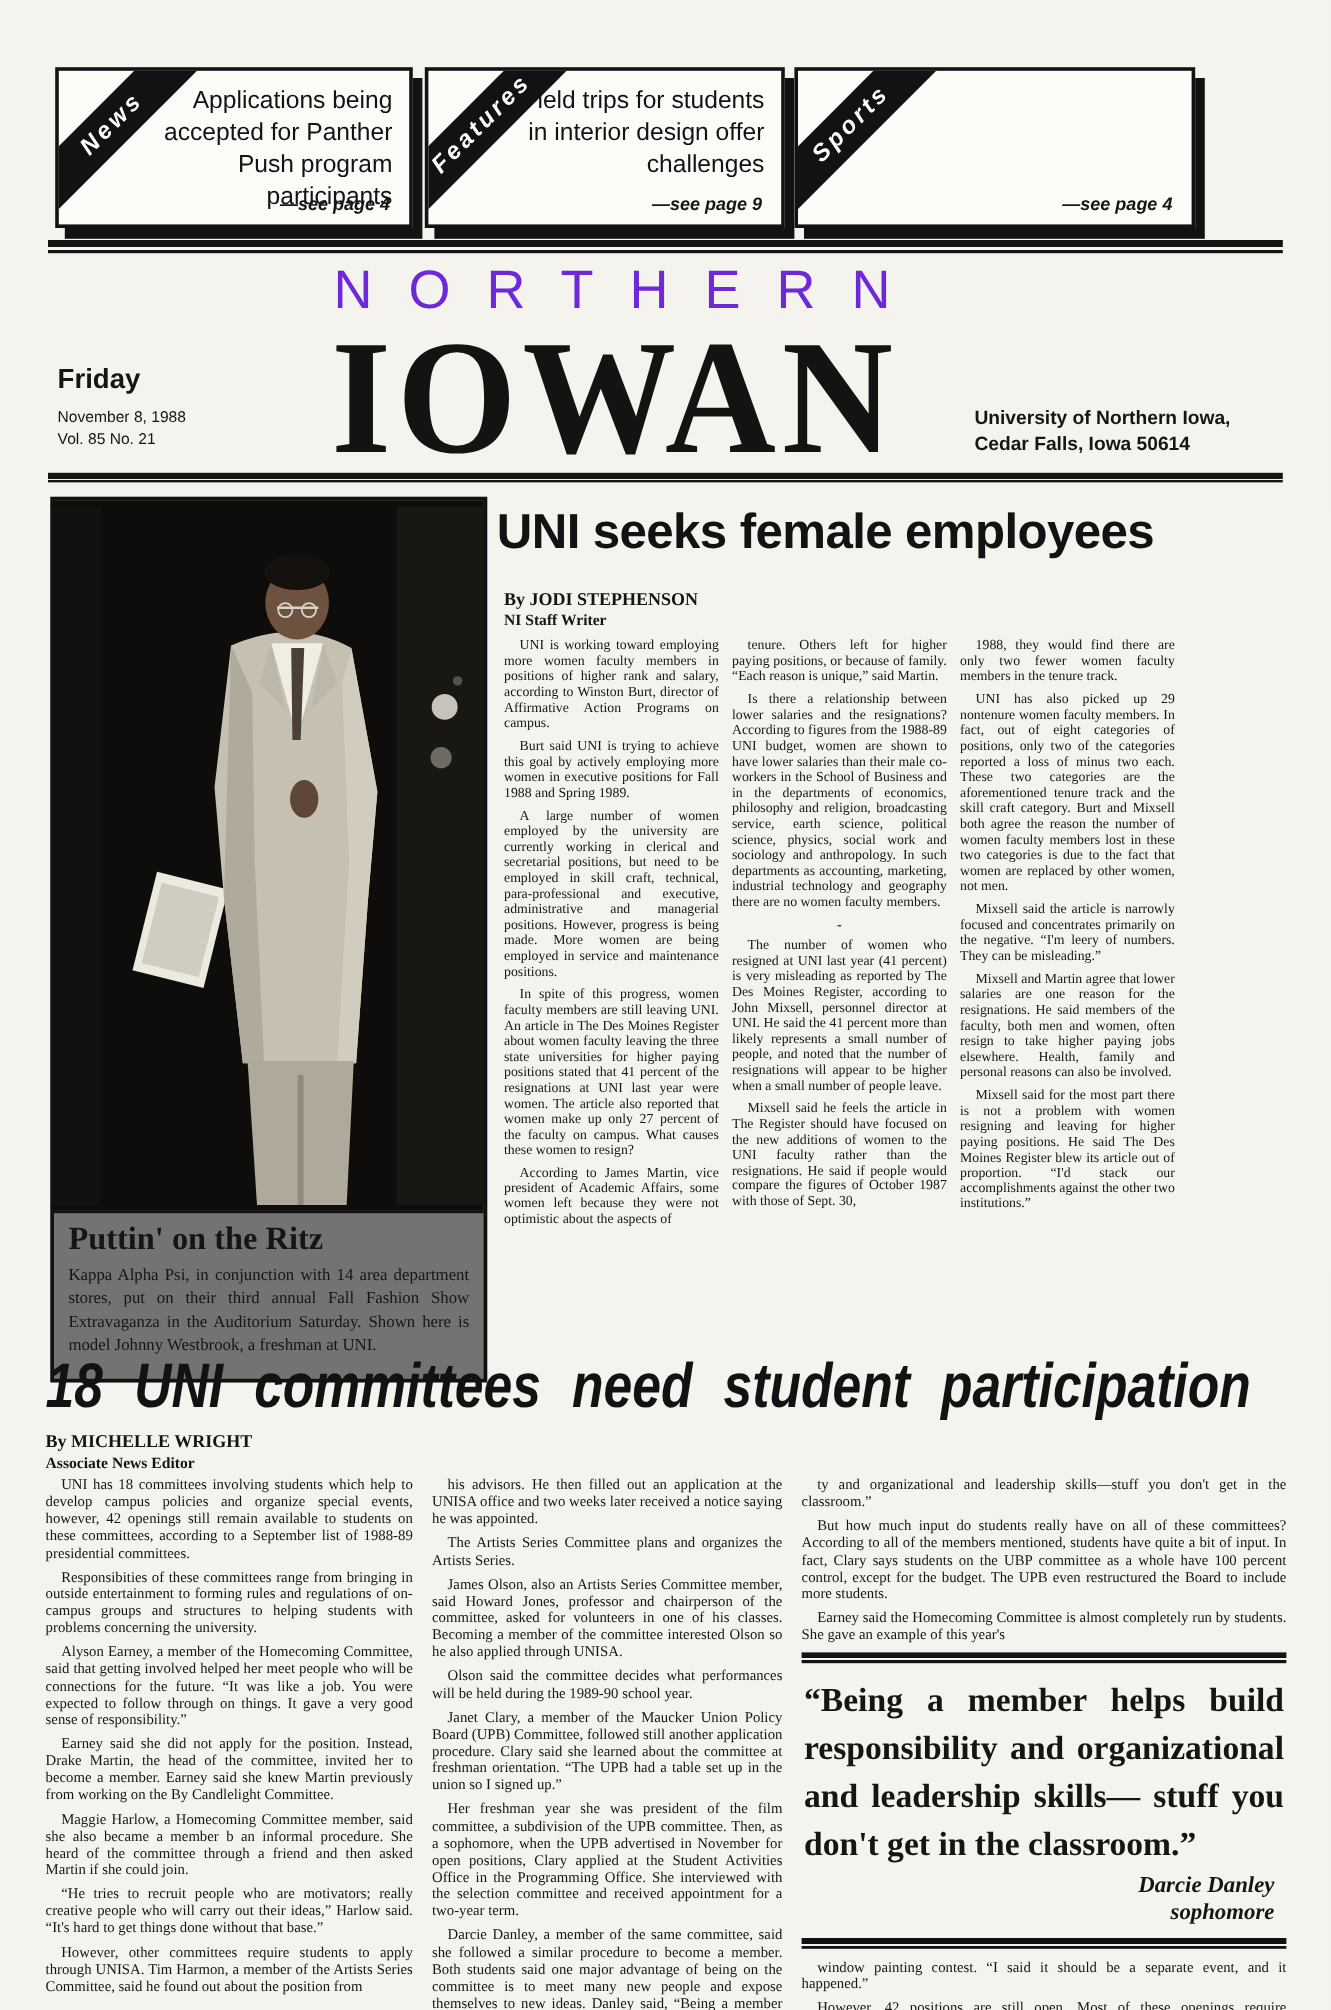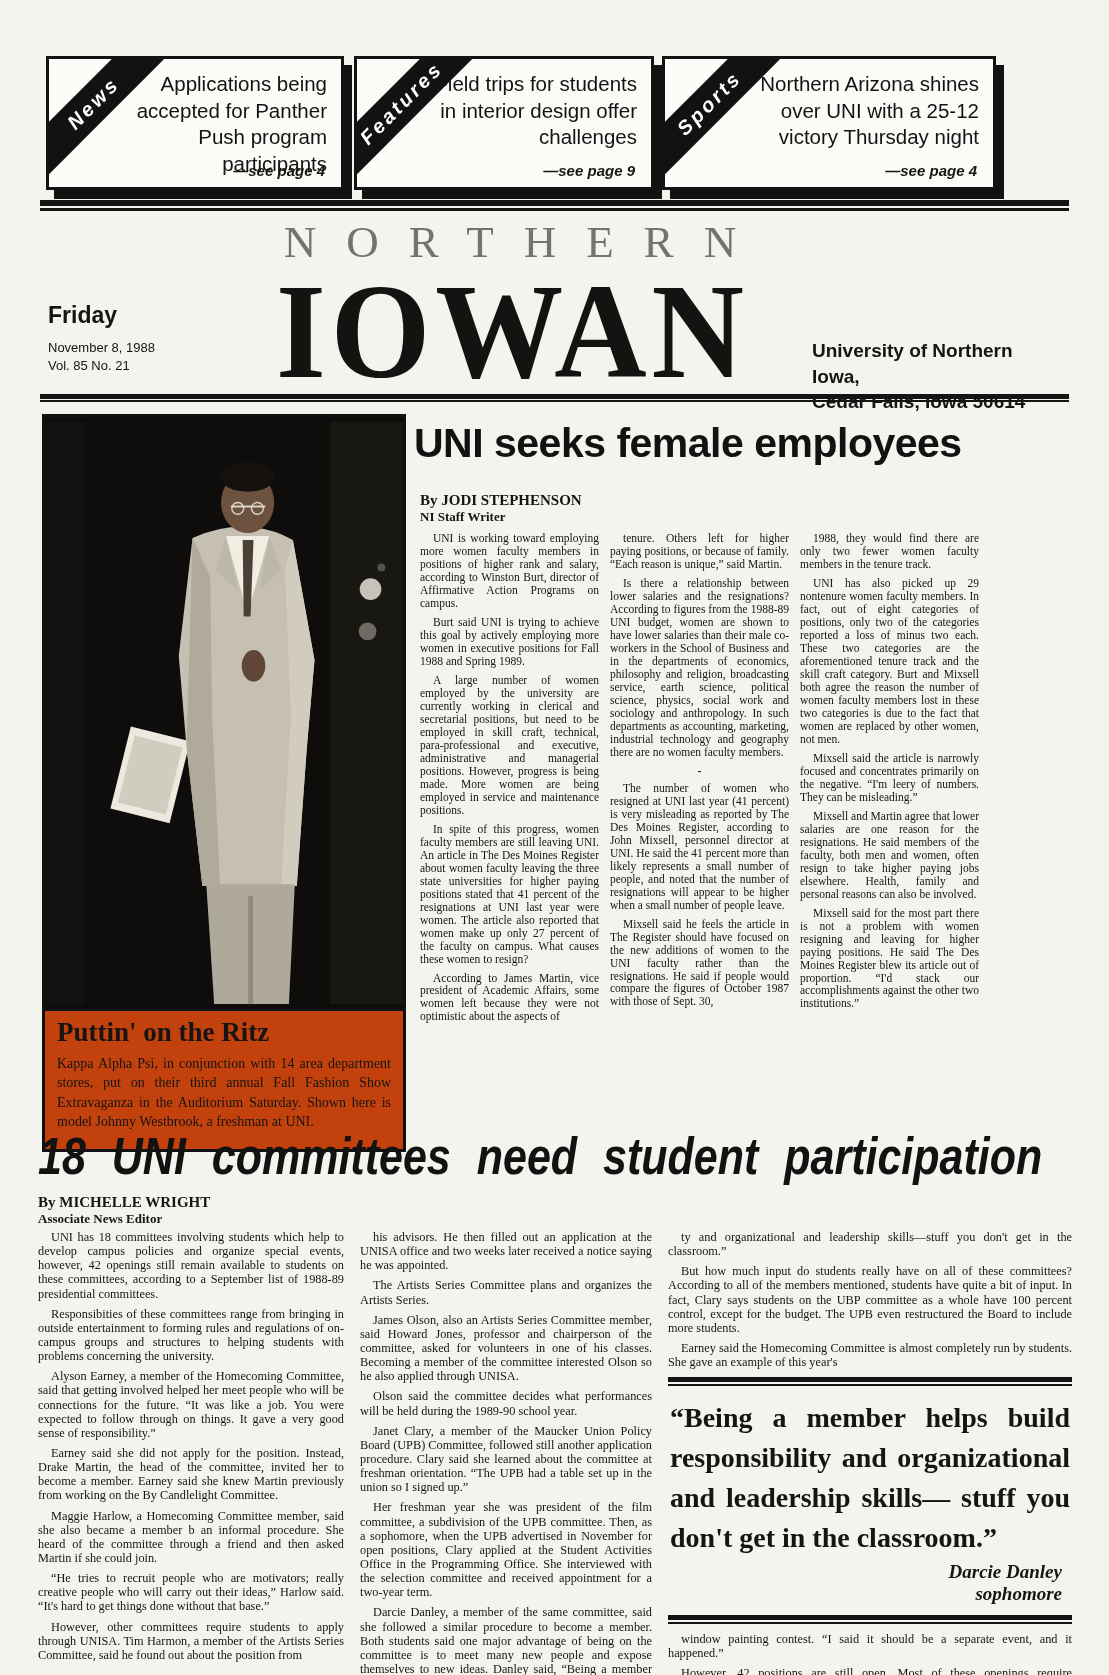--- a/index.html
+++ b/index.html
@@ -43,43 +43,43 @@
     position:absolute;left:40px;width:1029px;height:11px;
     background:linear-gradient(#141414 0 6px,transparent 6px 8px,#141414 8px 11px);
   }
   .rule-double2{
     position:absolute;left:40px;width:1029px;height:8px;
     background:linear-gradient(#141414 0 5px,transparent 5px 6px,#141414 6px 8px);
   }
   
   .mast-center{position:absolute;left:190px;top:216px;width:640px;text-align:center;}
   .mast-top{
-    font-family:Liberation Serif, serif;font-size:45px;letter-spacing:30px;text-indent:30px;
-    font-weight:normal;color:#737373;
+    font-family:Liberation Sans, sans-serif;font-size:45px;letter-spacing:30px;text-indent:30px;
+    font-weight:normal;color:#6d28d9;
   }
   .mast-main{
     font-family:"Liberation Serif",serif;font-size:128px;font-weight:bold;
     letter-spacing:5px;text-indent:5px;line-height:.92;margin-top:2px;
     transform:scaleY(1.06);transform-origin:center top;color:#141312;
   }
   .dateblock{position:absolute;left:48px;top:302px;font-family:"Liberation Sans",sans-serif;}
   .dateblock .day{font-size:23px;font-weight:bold;margin-bottom:10px;}
   .dateblock .dline{font-size:13px;line-height:1.35;}
   .address{
     position:absolute;left:812px;top:338px;width:250px;
-    font-family:"Liberation Sans",sans-serif;font-size:19px;font-weight:bold;line-height:1.35;
+    font-family:"Liberation Sans",sans-serif;font-size:16px;font-weight:bold;line-height:1.35;
   }
   
   .photo-credit{
     position:absolute;left:60px;top:420px;width:350px;text-align:center;
     font-family:"Liberation Sans",sans-serif;font-size:12px;font-weight:bold;letter-spacing:.5px;
   }
   .photo-box{
     position:absolute;left:42px;top:414px;width:364px;height:738px;
-    border:3px solid #111;background:#c2410c;box-sizing:border-box;
+    border:3px solid #111;background:#737373;box-sizing:border-box;
     display:flex;flex-direction:column;
   }
   .photo-img{width:100%;height:592px;display:block;background:#0e0d0b;}
   .photo-caption{padding:6px 12px 8px;border-top:2px solid #111;}
   .cap-title{font-family:"Liberation Serif",serif;font-size:27px;font-weight:bold;margin:0 0 6px;}
   .cap-text{font-size:14px;line-height:1.38;text-align:justify;margin:0;}
   
   .headline1{
     position:absolute;left:414px;top:420px;width:640px;
     font-family:"Liberation Sans",sans-serif;font-weight:bold;font-size:41px;letter-spacing:-.5px;
@@ -139,21 +139,20 @@
     <div class="ribbon">
         <span>Features</span>
       </div>
     <div class="t-head">Field trips for students in interior design offer challenges</div>
     <div class="t-page">—see page 9</div>
   </div>
   <div class="teaser" style="left:662px;width:328px;">
     <div class="ribbon">
         <span>Sports</span>
       </div>
-    <div class="t-head">Northern Arizona shines over UNI with a 25-12 victory Thursday night</div>
     <div class="t-page">—see page 4</div>
   </div>
 
   <div class="rule-double" style="top:200px;"></div>
 
   <div class="mast-center">
     <div class="mast-top">NORTHERN</div>
     <div class="mast-main">IOWAN</div>
   </div>
   <div class="dateblock">

